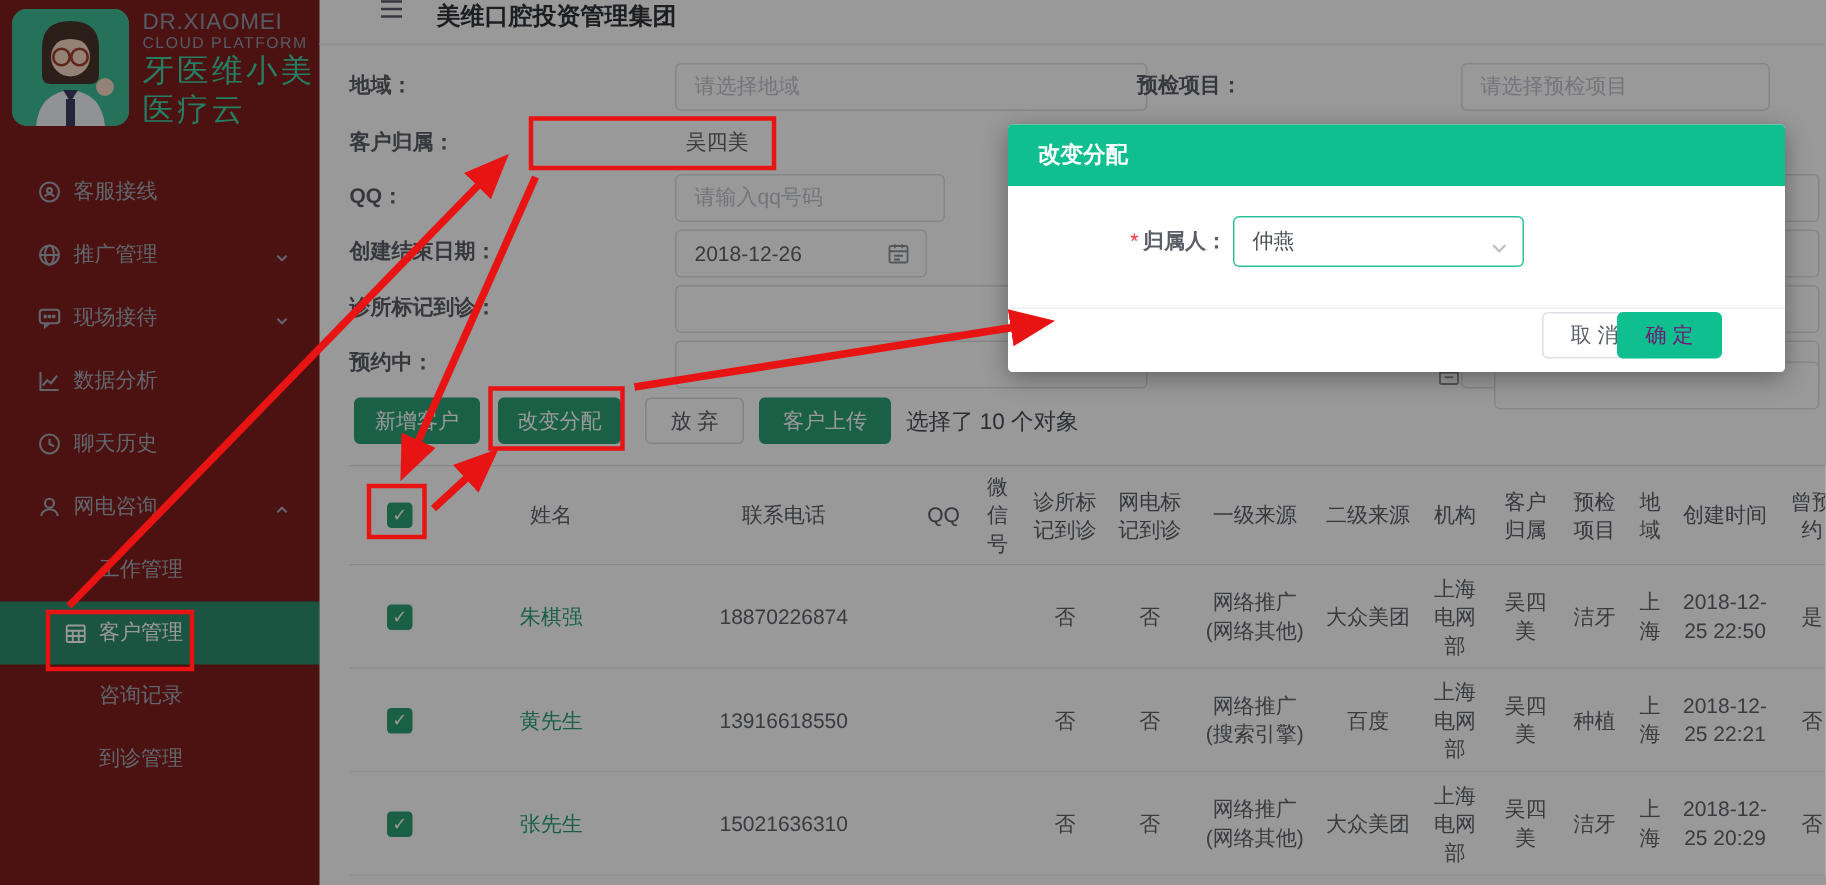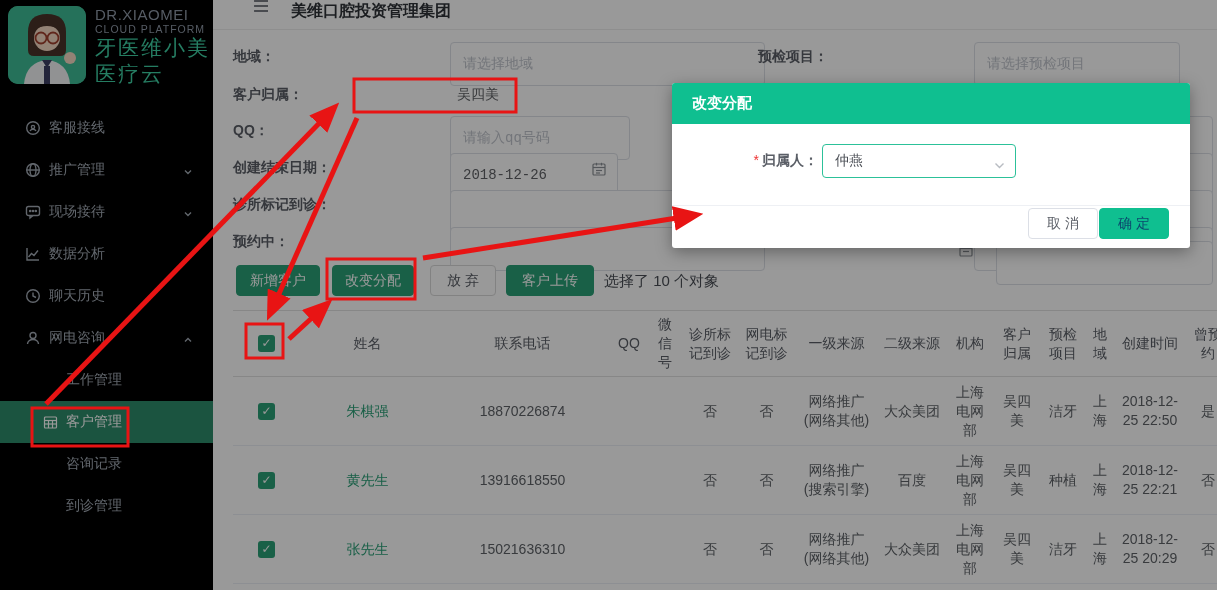--- a/index.html
+++ b/index.html
@@ -1,21 +1,21 @@
 <!DOCTYPE html>
 <html><head>
 <meta charset="utf-8">
 <style>
   * { margin:0; padding:0; box-sizing:border-box; }
   html,body { background:#666; }
   body { font-family:"Liberation Sans","DejaVu Sans",sans-serif; }
   #stage { position:relative; width:1217px; height:590px; overflow:hidden; background:#fff; }
 
   
-  .sidebar { position:absolute; left:0; top:0; width:248px; height:590px; background:#000000; z-index:1; }
+  .sidebar { position:absolute; left:0; top:0; width:248px; height:590px; background:#7f1d1d; z-index:1; }
   .logo-avatar { position:absolute; left:8px; top:6px; width:78px; height:78px; background:#3fbd96; border-radius:10px; overflow:hidden; }
   .logo-text { position:absolute; left:95px; top:7px; line-height:1.1; }
   .logo-en1 { font-size:15px; color:#909aa8; letter-spacing:.5px; }
   .logo-en2 { font-size:10.5px; color:#909aa8; letter-spacing:1px; }
   .logo-cn  { font-size:21px; color:#3fd0a4; letter-spacing:2px; line-height:1.25; }
   .menu { position:absolute; left:0; top:107px; width:213px; }
   .menu-item { position:relative; height:42px; display:flex; align-items:center; padding-left:24px; color:#a3abb5; font-size:14px; cursor:pointer; }
   .menu-item .mi-icon { width:17px; height:17px; margin-right:8px; flex:none; display:flex; align-items:center; justify-content:center; }
   .menu-item svg { stroke:#a3abb5; }
   .chev { position:absolute; right:20px; top:15px; }
@@ -25,21 +25,21 @@
   .sub-item.active svg { stroke:#fff; }
 
   
   .topbar { position:absolute; left:213px; top:0; width:1004px; height:30px; background:#fff; z-index:2; border-bottom:1px solid #ededed; }
   .collapse-icon { position:absolute; left:39px; top:-5px; color:#5a5e66; }
   .page-title { position:absolute; left:78px; top:1px; font-size:16px; font-weight:bold; color:#2f3338; }
 
   
   .main { position:absolute; left:213px; top:30px; width:1004px; height:560px; background:#fff; z-index:1; }
   .flabel { position:absolute; width:210px; text-align:left; font-size:14px; font-weight:700; color:#5a5e66; }
-  .finput { position:absolute; height:44px; border:1px solid #dcdfe6; border-radius:4px; background:#fff; font-size:14px; color:#606266; display:flex; align-items:center; padding:0 12px;font-family:Liberation Mono, monospace; }
+  .finput { position:absolute; height:32px; border:1px solid #dcdfe6; border-radius:4px; background:#fff; font-size:14px; color:#606266; display:flex; align-items:center; padding:0 12px; }
   .placeholder { color:#c0c4cc; }
   .fvalue { position:absolute; font-size:14px; color:#606266; }
   .cal-icon { position:absolute; right:10px; top:7px; }
 
   
   .btn { position:absolute; height:31px; border-radius:4px; font-size:14px; display:flex; align-items:center; justify-content:center; cursor:pointer; }
   .btn-green { background:#2ba077; color:#fff; border:1px solid #2ba077; }
   .btn-plain { background:#fff; color:#5a5e66; border:1px solid #d9d9d9; }
   .sel-info { position:absolute; font-size:15px; color:#4a4e55; }
 
@@ -64,21 +64,21 @@
   
   .modal { position:absolute; left:672px; top:83px; width:518px; height:165px; background:#fff; border-radius:3px; box-shadow:0 4px 16px rgba(0,0,0,.35); z-index:30; }
   .modal-head { height:41px; background:#0fbf90; border-radius:3px 3px 0 0; display:flex; align-items:center; padding-left:20px; color:#fff; font-size:15px; font-weight:bold; }
   .modal-label { position:absolute; left:20px; top:69px; width:126px; text-align:right; font-size:14px; font-weight:700; color:#5a5e66; }
   .req-star { color:#e33; margin-right:3px; font-weight:normal; }
   .modal-select { position:absolute; left:150px; top:61px; width:194px; height:32px; border:1.5px solid #2cc199; border-radius:4px; display:flex; align-items:center; padding:16px 12px; font-size:14px; color:#4a4e55; cursor:pointer; }
   .modal-select .sel-chev { position:absolute; right:10px; top:12px; }
   .modal-divider { position:absolute; left:0; top:122px; width:518px; height:1px; background:#eef0f4; }
   .m-btn { position:absolute; top:125px; height:31px; border-radius:4px; font-size:14px; display:flex; align-items:center; justify-content:center; cursor:pointer; }
   .m-cancel { left:356px; width:70px; background:#fff; border:1px solid #dcdfe6; color:#5a5e66;text-align:right; }
-  .m-confirm { left:427px; width:70px; background:#0fbf90; border:1px solid #0fbf90; color:#0c4a6e; }
+  .m-confirm { left:406px; width:70px; background:#0fbf90; border:1px solid #0fbf90; color:#701a75; }
 
   
   .anno { position:absolute; left:0; top:0; width:1217px; height:590px; z-index:40; pointer-events:none; }
 </style>
 </head>
 <body>
 
 <div id="stage">
 
   <div class="sidebar">

